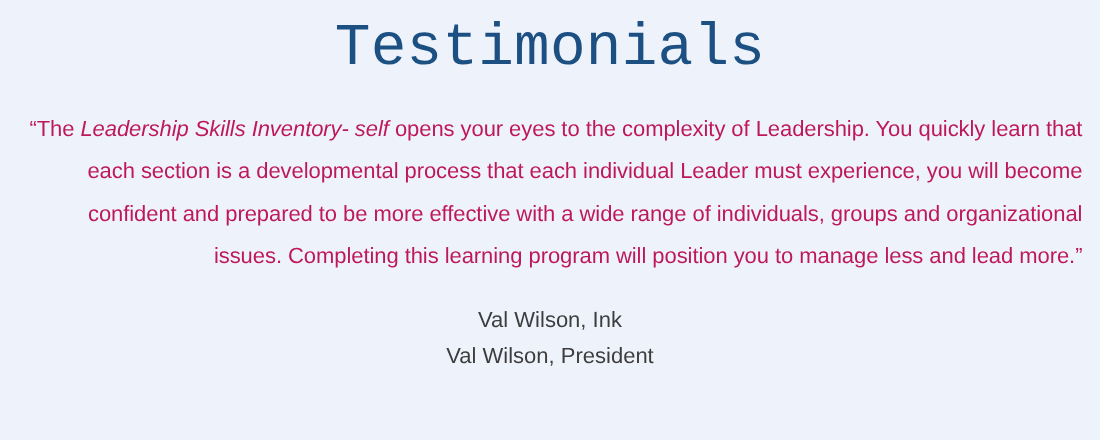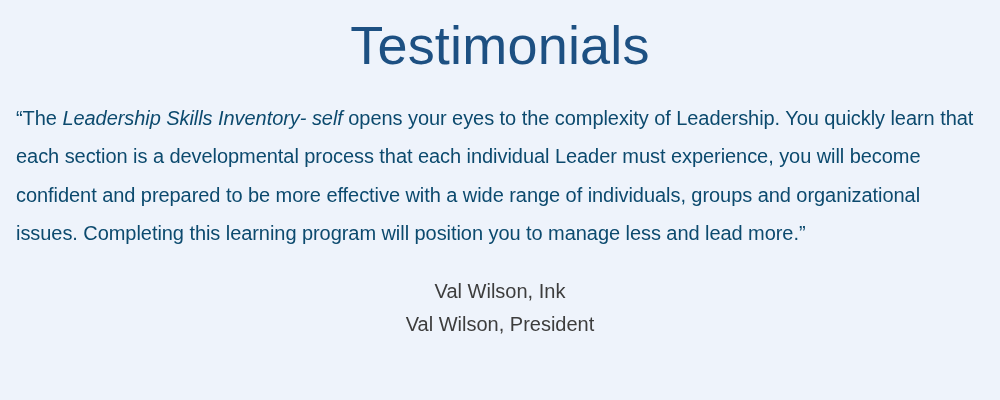--- a/index.html
+++ b/index.html
@@ -18,41 +18,41 @@
     height: 400px;
     box-sizing: border-box;
     background: #eef3fb;
     display: block;
     position: relative;
   }
   .section-title {
     margin: 0;
     padding: 14px 0 0 0;
     text-align: center;
-    font-family: Liberation Sans, sans-serif;
+    font-family: Liberation Mono, monospace;
     font-size: 54px;
     font-weight: 300;
     letter-spacing: 0.2px;
     line-height: 1.16;
     color: #1d5082;
     white-space: nowrap;
   }
   .quote-block {
     margin: 0;
     padding: 22px 16px 0 16px;
     border: 0;
   }
   .quote-text {
     margin: 0;
-    text-align: left;
+    text-align: right;
     font-family: "Liberation Sans", sans-serif;
     font-size: 20px;
     font-weight: 400;
     line-height: 38.5px;
-    color: #0c4a6e;
+    color: #be185d;
     letter-spacing: -0.06px;
   }
   .quote-title {
     font-style: italic;
   }
   .attribution {
     margin: 0;
     padding: 22px 16px 0 16px;
     text-align: center;
     font-family: "Liberation Sans", sans-serif;

